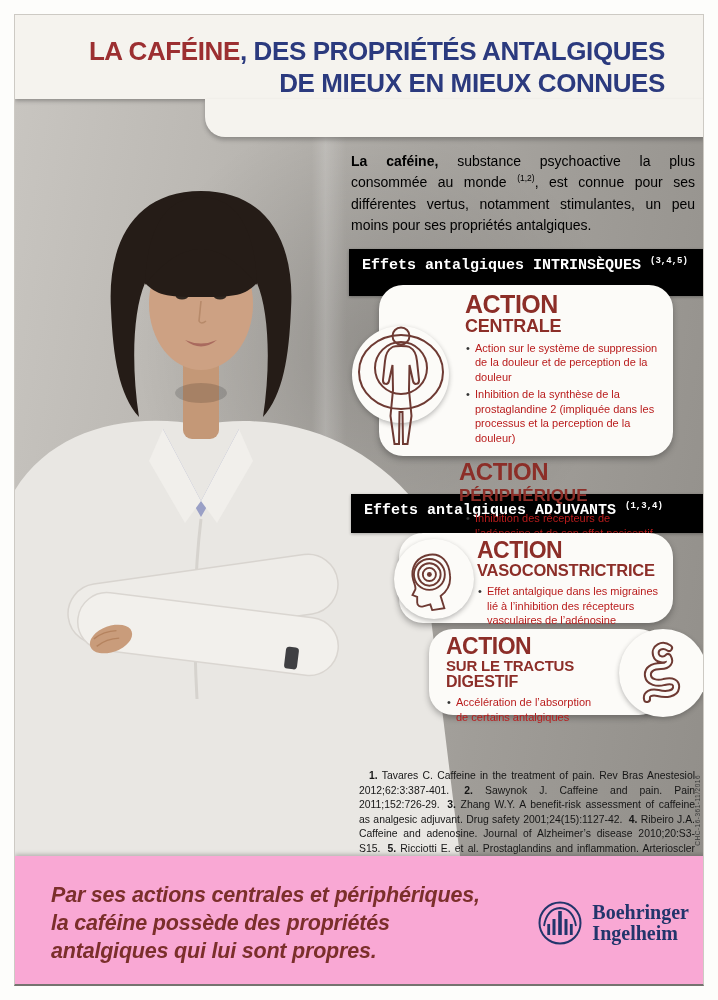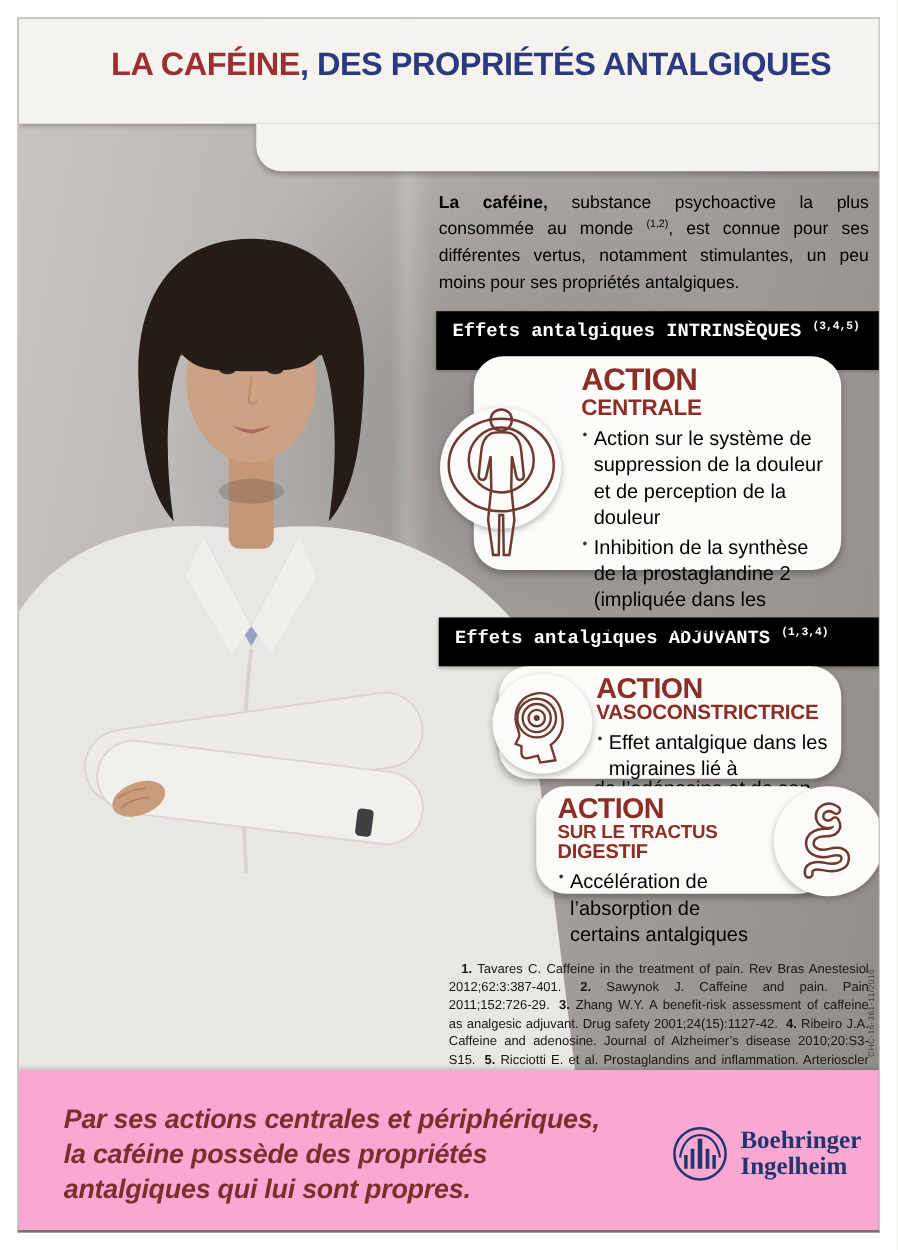--- a/index.html
+++ b/index.html
@@ -53,21 +53,21 @@
   .icon-svg { position:absolute; z-index:7; }
   .icon-body { left:341px; top:305px; width:90px; height:130px; }
   .icon-head { left:391px; top:536px; width:58px; height:60px; }
   .icon-gut  { left:620px; top:626px; width:56px; height:64px; }
 
   .act-big  { display:block; font-size:25px; font-weight:800; color:#8c2e28; letter-spacing:-0.5px; line-height:.95; }
   .act-sub  { display:block; font-size:18px; font-weight:800; color:#8c2e28; letter-spacing:-0.2px; line-height:1.05; }
   .act-inline-big { font-size:24px; font-weight:800; color:#8c2e28; letter-spacing:-0.5px; }
   .act-inline-sub { font-size:17px; font-weight:700; color:#8c2e28; }
   ul.blist { list-style:none; margin-top:5px; }
-  ul.blist li { position:relative; font-size:16px; line-height:1.32; color:#000000; padding-left:10px; margin-bottom:3px; }
+  ul.blist li { position:relative; font-size:11px; line-height:1.32; color:#b91c1c; padding-left:10px; margin-bottom:3px; }
   ul.blist li::before { content:"•"; position:absolute; left:1px; top:0; font-size:11px; color:#333; }
   .periph-head { margin-top:13px; margin-left:-6px; }
 
   
   .refs { position:absolute; left:344px; top:754px; width:336px; font-size:10.4px; line-height:1.4;
           color:#161616; text-align:justify; text-indent:10px; z-index:4; }
   .refs .ref-n { font-weight:bold; }
   .refs .ref-t { margin-right:3px; }
 
   
@@ -117,20 +117,21 @@
         <ellipse cx="96" cy="540" rx="22" ry="13" fill="#c99c7b" transform="rotate(-20 96 540)"></ellipse>
         <path d="M80 534 Q 92 530 104 534 M80 542 Q 92 538 104 542" stroke="#b5835f" stroke-width="1.4" fill="none" transform="rotate(-20 96 540)"></path>
         <rect x="270" y="548" width="13" height="22" rx="3.5" fill="#3f3f42" transform="rotate(7 276 559)"></rect>
       </g>
     </svg>
 
     <div class="header-band"></div>
     <div class="header-tab"></div>
     <div class="title">
       <div><span class="t-red">LA CAFÉINE</span><span>, DES PROPRIÉTÉS ANTALGIQUES</span></div>
+      <div>DE MIEUX EN MIEUX CONNUES</div>
     </div>
 
     <p class="intro">
       <span class="lead">La caféine,</span><span> substance psychoactive la plus consommée au monde </span><sup class="small">(1,2)</sup><span>, est connue pour ses différentes vertus, notamment stimulantes, un peu moins pour ses propriétés antalgiques.</span>
     </p>
 
     <div class="band band1">
       <span>Effets antalgiques INTRINSÈQUES </span><sup class="small">(3,4,5)</sup>
     </div>
 

